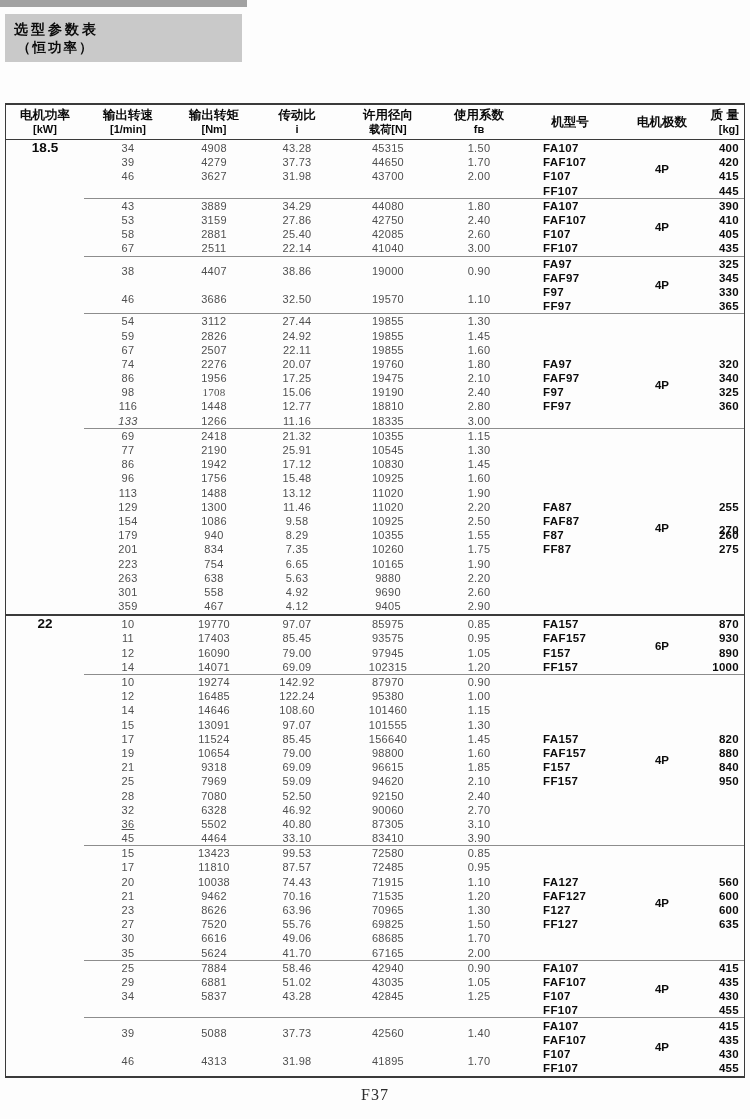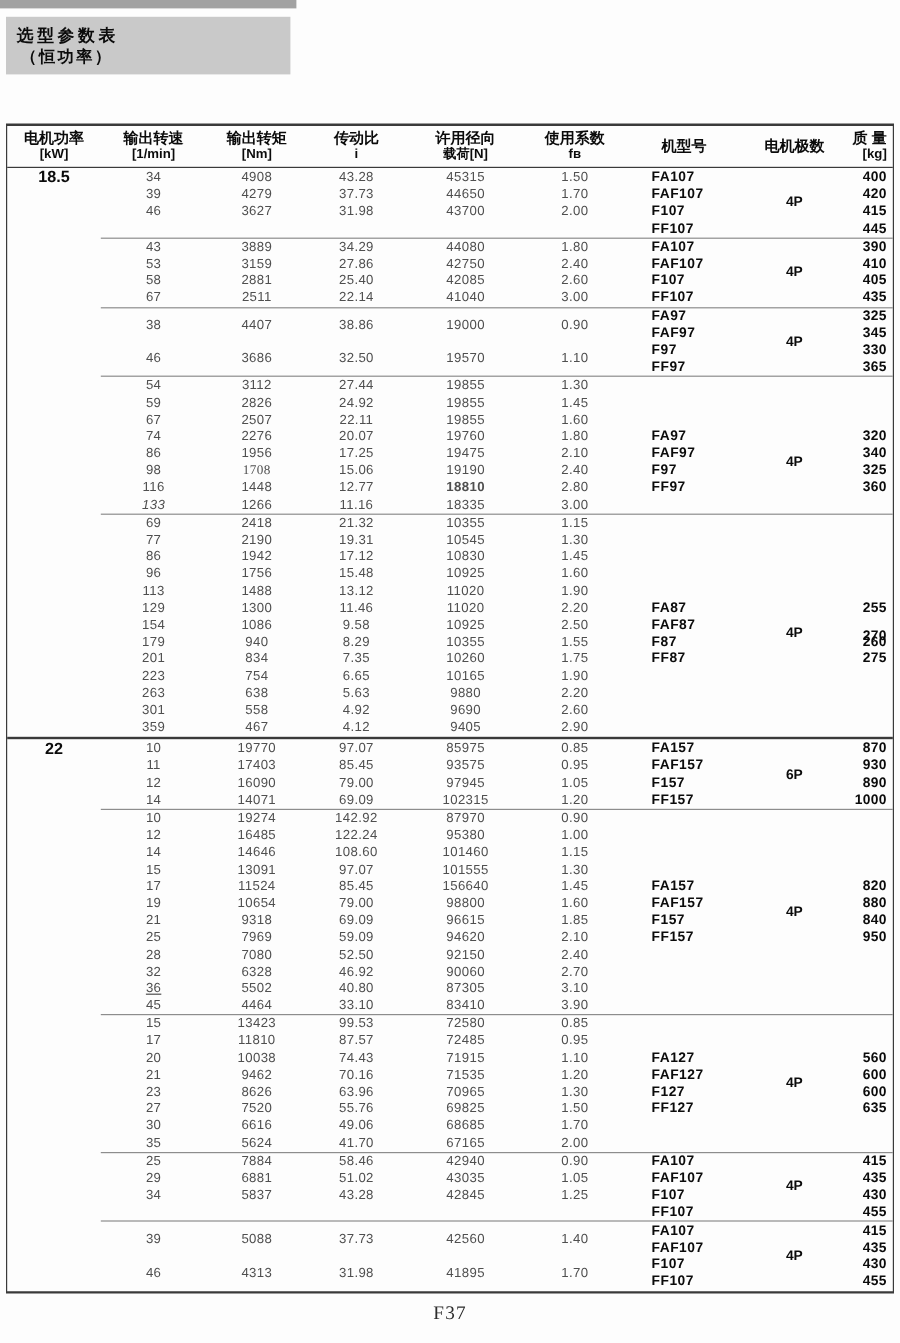--- a/index.html
+++ b/index.html
@@ -224,21 +224,21 @@
           <div class="cell num" style="grid-area: 5 / 5 / span 1;">19475</div>
           <div class="cell num" style="grid-area: 5 / 6 / span 1;">2.10</div>
           <div class="cell num" style="grid-area: 6 / 2 / span 1;">98</div>
           <div class="cell num" style="grid-area: 6 / 3 / span 1; font-family: Liberation Serif, serif;">1708</div>
           <div class="cell num" style="grid-area: 6 / 4 / span 1;">15.06</div>
           <div class="cell num" style="grid-area: 6 / 5 / span 1;">19190</div>
           <div class="cell num" style="grid-area: 6 / 6 / span 1;">2.40</div>
           <div class="cell num" style="grid-area: 7 / 2 / span 1;">116</div>
           <div class="cell num" style="grid-area: 7 / 3 / span 1;">1448</div>
           <div class="cell num" style="grid-area: 7 / 4 / span 1;">12.77</div>
-          <div class="cell num" style="grid-area: 7 / 5 / span 1; font-weight: bold;">18810</div>
+          <div class="cell num" style="grid-area: 7 / 5 / span 1;">18810</div>
           <div class="cell num" style="grid-area: 7 / 6 / span 1;">2.80</div>
           <div class="cell num" style="grid-area: 8 / 2 / span 1; font-style: italic;">133</div>
           <div class="cell num" style="grid-area: 8 / 3 / span 1;">1266</div>
           <div class="cell num" style="grid-area: 8 / 4 / span 1;">11.16</div>
           <div class="cell num" style="grid-area: 8 / 5 / span 1;">18335</div>
           <div class="cell num" style="grid-area: 8 / 6 / span 1;">3.00</div>
           <div class="cell model" style="grid-area: 4 / 7;">FA97</div>
           <div class="cell mass" style="grid-area: 4 / 9;">320</div>
           <div class="cell model" style="grid-area: 5 / 7;">FAF97</div>
           <div class="cell mass" style="grid-area: 5 / 9;">340</div>
@@ -250,21 +250,21 @@
         </div>
         <div class="block-sep"></div>
         <div class="grid" style="grid-template-rows: repeat(13, 14.2px);">
           <div class="cell num" style="grid-area: 1 / 2 / span 1;">69</div>
           <div class="cell num" style="grid-area: 1 / 3 / span 1;">2418</div>
           <div class="cell num" style="grid-area: 1 / 4 / span 1;">21.32</div>
           <div class="cell num" style="grid-area: 1 / 5 / span 1;">10355</div>
           <div class="cell num" style="grid-area: 1 / 6 / span 1;">1.15</div>
           <div class="cell num" style="grid-area: 2 / 2 / span 1;">77</div>
           <div class="cell num" style="grid-area: 2 / 3 / span 1;">2190</div>
-          <div class="cell num" style="grid-area: 2 / 4 / span 1;">19.31</div>
+          <div class="cell num" style="grid-area: 2 / 4 / span 1;">25.91</div>
           <div class="cell num" style="grid-area: 2 / 5 / span 1;">10545</div>
           <div class="cell num" style="grid-area: 2 / 6 / span 1;">1.30</div>
           <div class="cell num" style="grid-area: 3 / 2 / span 1;">86</div>
           <div class="cell num" style="grid-area: 3 / 3 / span 1;">1942</div>
           <div class="cell num" style="grid-area: 3 / 4 / span 1;">17.12</div>
           <div class="cell num" style="grid-area: 3 / 5 / span 1;">10830</div>
           <div class="cell num" style="grid-area: 3 / 6 / span 1;">1.45</div>
           <div class="cell num" style="grid-area: 4 / 2 / span 1;">96</div>
           <div class="cell num" style="grid-area: 4 / 3 / span 1;">1756</div>
           <div class="cell num" style="grid-area: 4 / 4 / span 1;">15.48</div>

